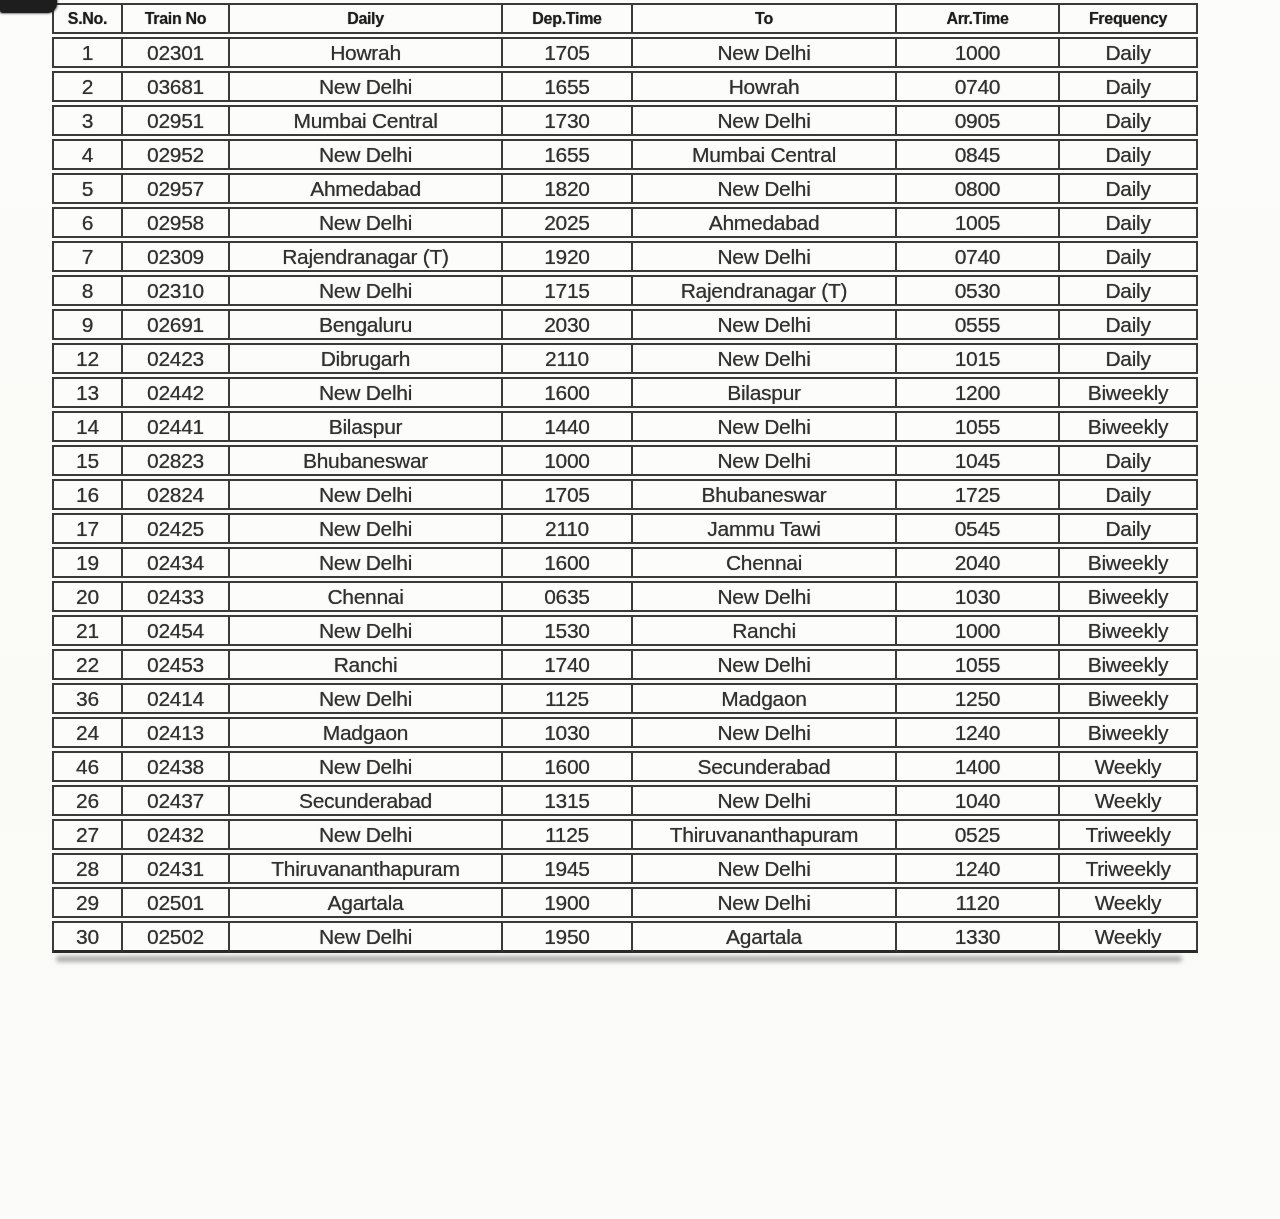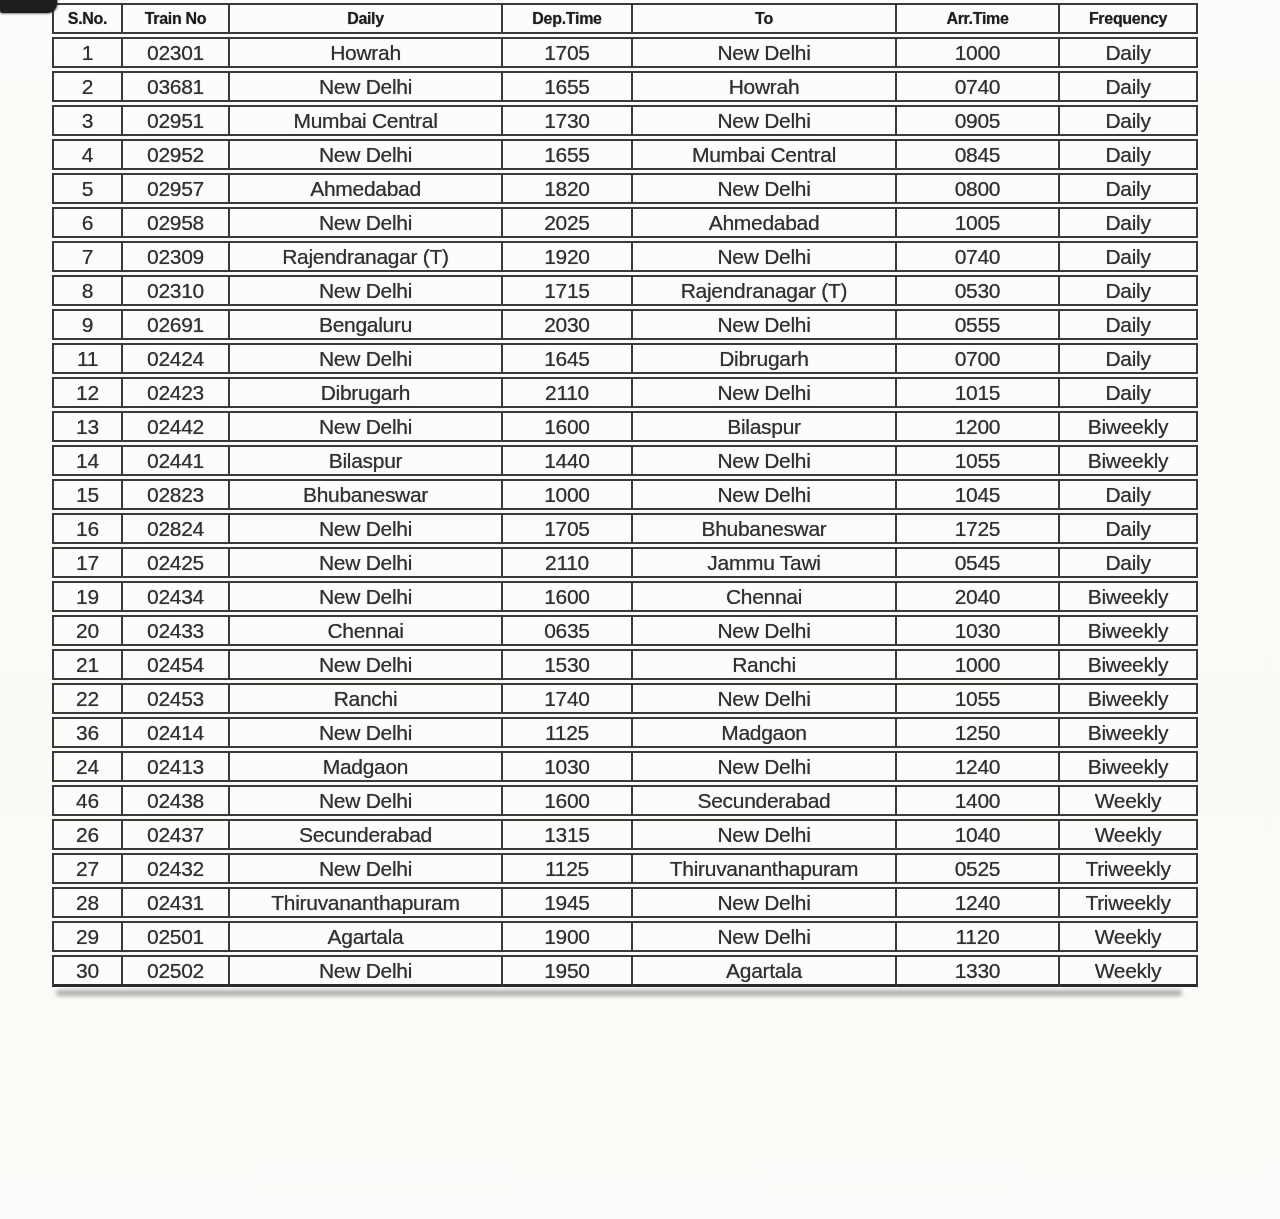--- a/index.html
+++ b/index.html
@@ -192,29 +192,20 @@
         <tr>
           <td>9</td>
           <td>02691</td>
           <td>Bengaluru</td>
           <td>2030</td>
           <td>New Delhi</td>
           <td>0555</td>
           <td>Daily</td>
         </tr>
         <tr>
-          <td>11</td>
-          <td>02424</td>
-          <td>New Delhi</td>
-          <td>1645</td>
-          <td>Dibrugarh</td>
-          <td>0700</td>
-          <td>Daily</td>
-        </tr>
-        <tr>
           <td>12</td>
           <td>02423</td>
           <td>Dibrugarh</td>
           <td>2110</td>
           <td>New Delhi</td>
           <td>1015</td>
           <td>Daily</td>
         </tr>
         <tr>
           <td>13</td>

